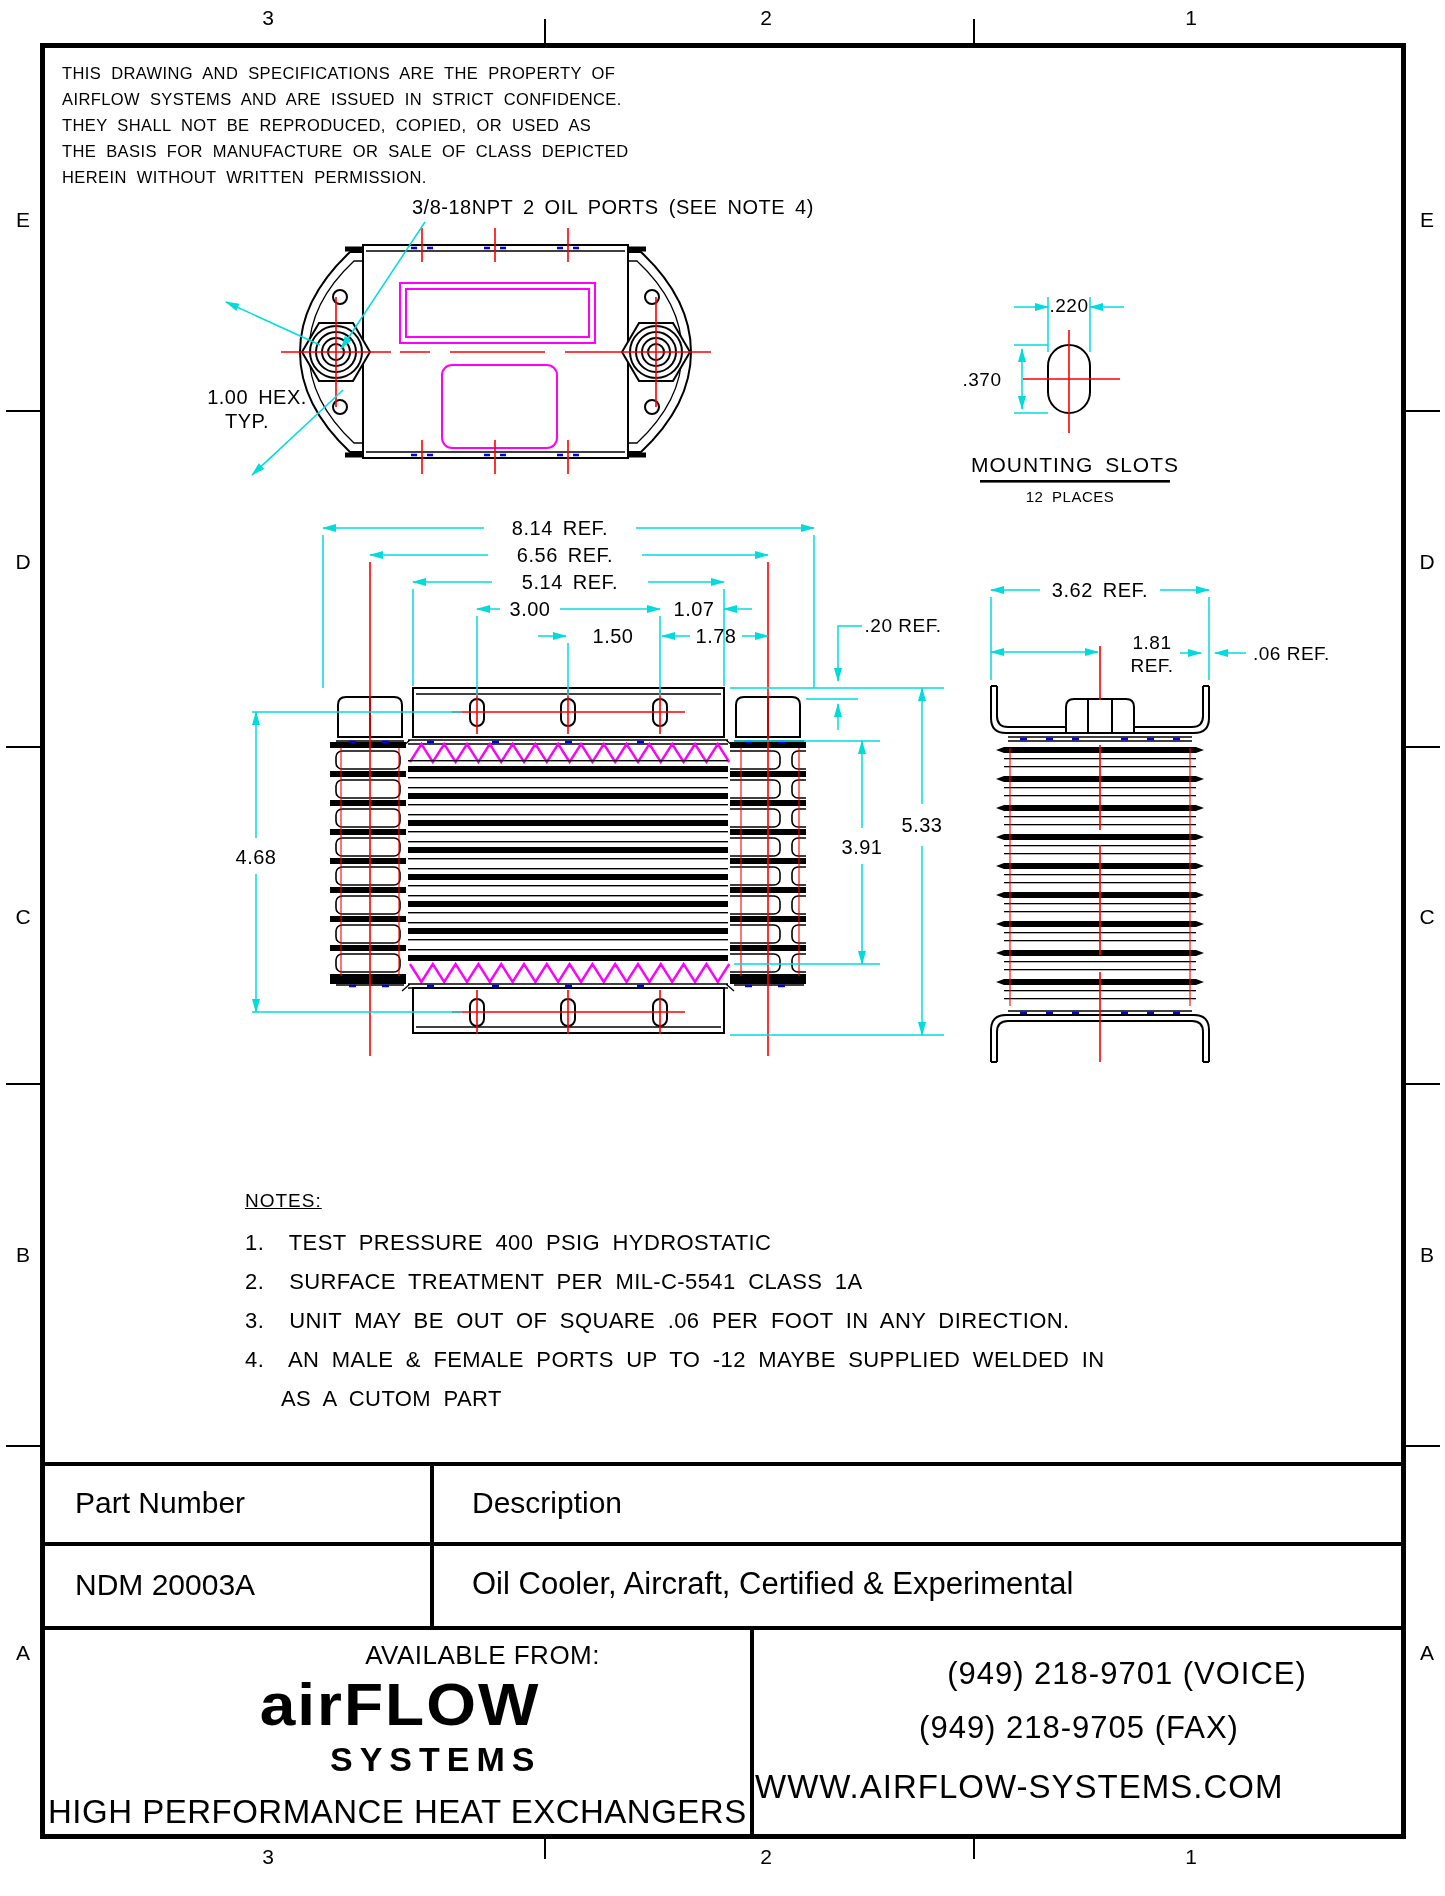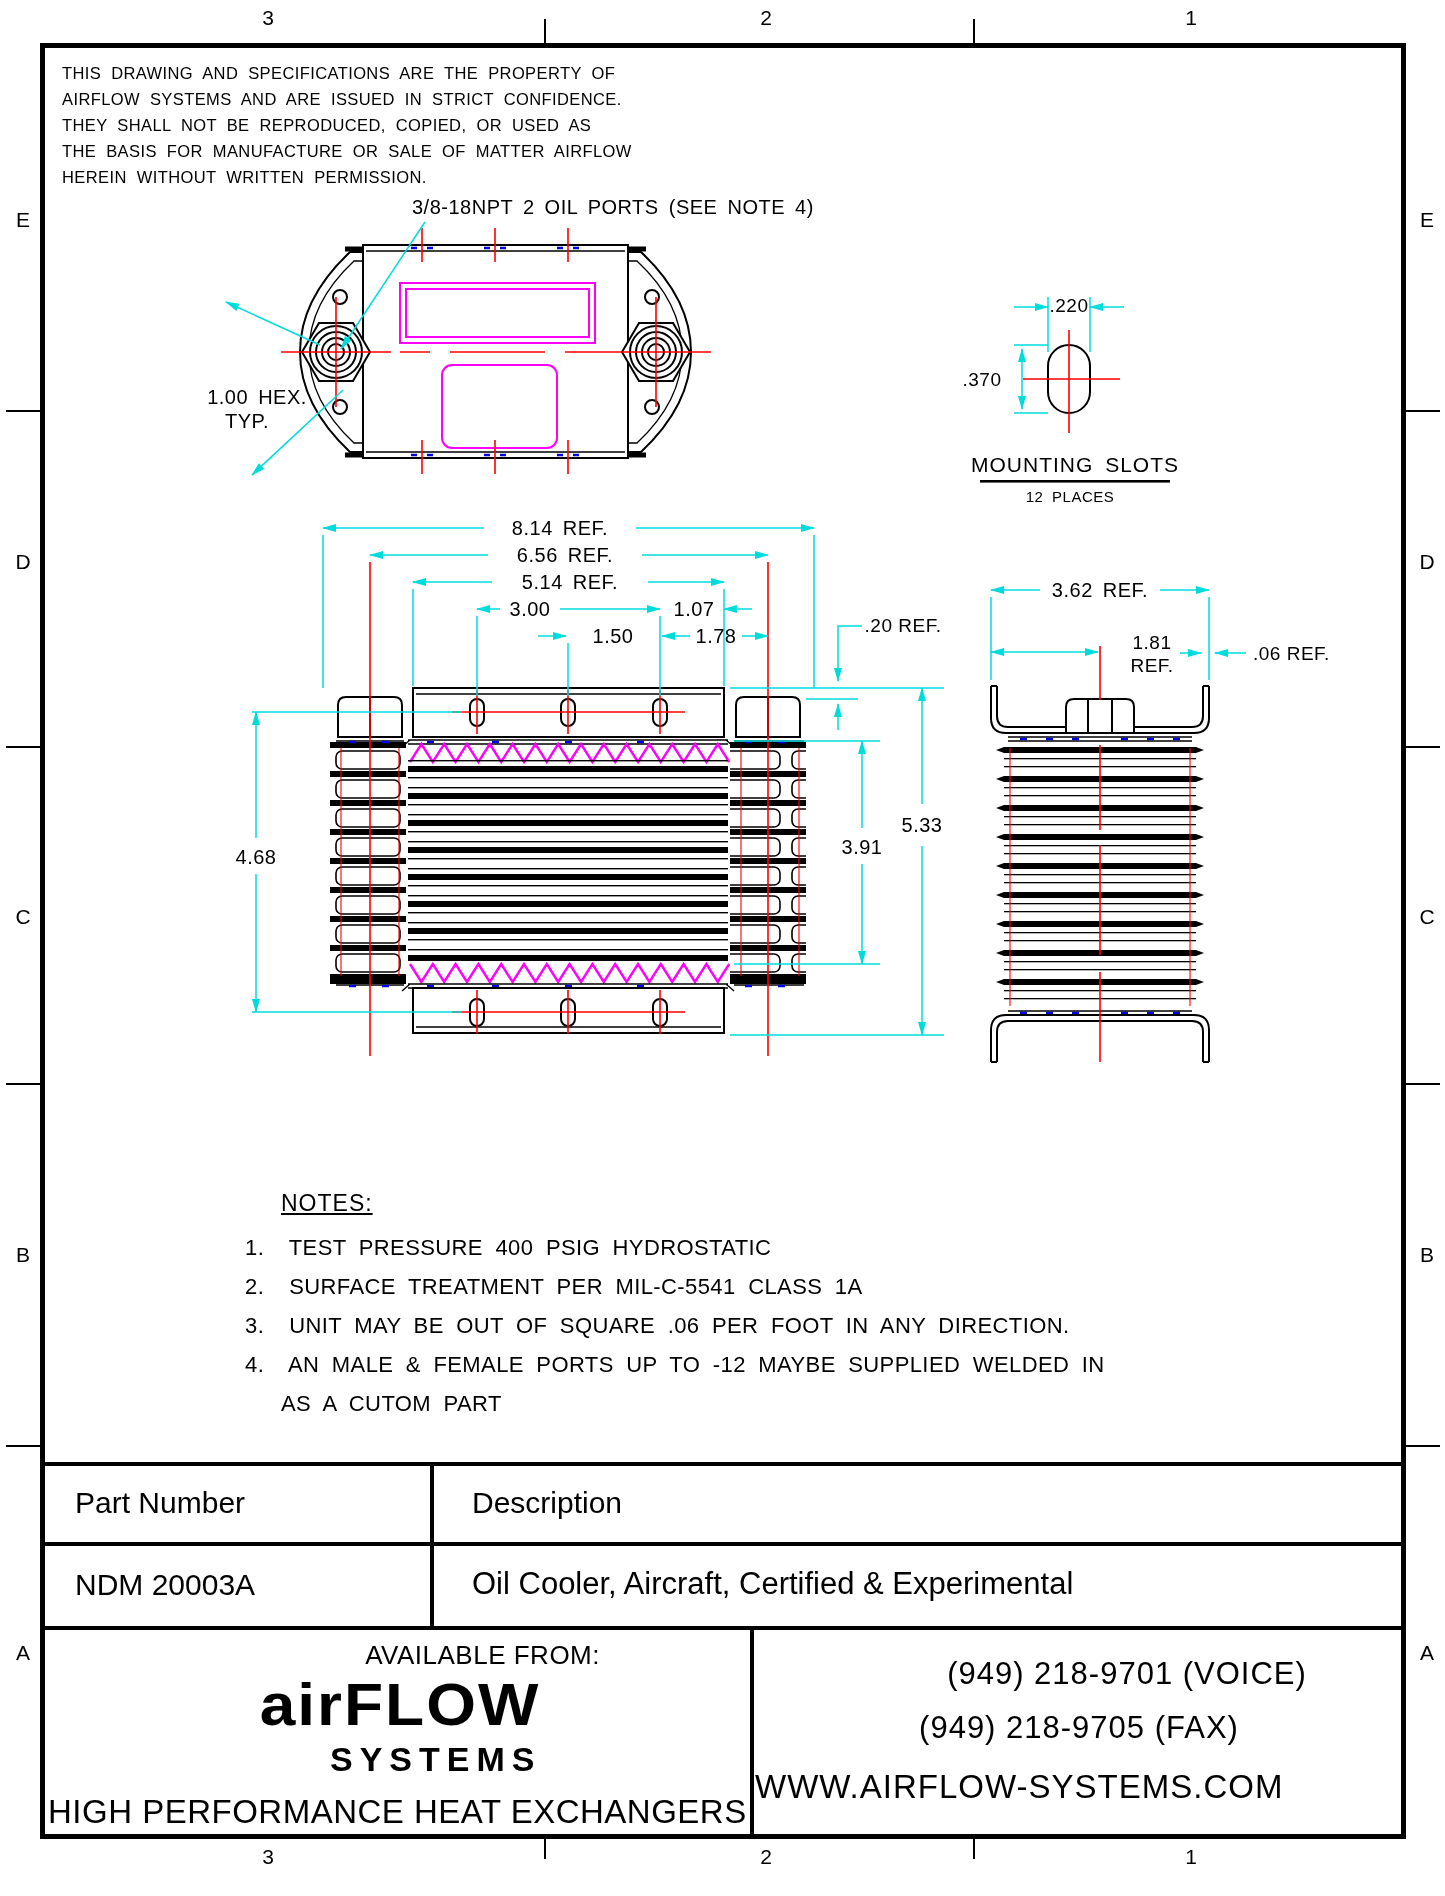--- a/index.html
+++ b/index.html
@@ -4,21 +4,21 @@
 <style>
   html,body{margin:0;padding:0;background:#fff;}
   body{width:1445px;height:1896px;position:relative;font-family:"Liberation Sans",sans-serif;color:#000;overflow:hidden;}
   .abs{position:absolute;}
   .frame{left:40px;top:43px;width:1366px;height:1796px;border:5px solid #000;box-sizing:border-box;}
   .zone{position:absolute;font-size:21px;color:#000;width:26px;text-align:center;}
   .tickh{position:absolute;width:34px;height:2px;background:#000;}
   .tickv{position:absolute;width:2px;height:24px;background:#000;}
   .conf{position:absolute;left:62px;top:60px;font-size:16.5px;line-height:26px;letter-spacing:.4px;word-spacing:5px;font-weight:500;}
   .notes{position:absolute;left:245px;top:1190px;}
-  .notes .ttl{font-size:23px;letter-spacing:1px;text-decoration:underline;margin-bottom:18px;margin-left:36px;}
+  .notes .ttl{font-size:19px;letter-spacing:1px;text-decoration:underline;margin-bottom:18px;}
   .notes .ln{font-size:22px;letter-spacing:.4px;word-spacing:6px;margin-bottom:13px;white-space:pre;}
   .hline{position:absolute;background:#000;height:4px;}
   .vline{position:absolute;background:#000;width:4px;}
   .tb{position:absolute;font-size:30px;}
   .tb2{position:absolute;font-size:31px;}
   .avail{position:absolute;left:200px;top:1640px;width:400px;text-align:right;font-size:26px;letter-spacing:.5px;}
   .logo1{position:absolute;left:120px;top:1668px;width:560px;text-align:center;font-size:64px;font-weight:bold;letter-spacing:2px;transform:scaleY(.92);}
   .logo2{position:absolute;left:330px;top:1740px;width:360px;text-align:left;font-size:34px;font-weight:bold;letter-spacing:7px;}
   .tagline{position:absolute;left:48px;top:1793px;width:700px;font-size:33px;letter-spacing:.5px;}
   .phone{position:absolute;left:755px;width:648px;text-align:center;font-size:31px;letter-spacing:1px;}
@@ -70,21 +70,21 @@
 <div class="zone" style="left:1414px;top:1641px;">A</div>
 <div class="tickh" style="left:1406px;top:410px;"></div>
 <div class="tickh" style="left:1406px;top:746px;"></div>
 <div class="tickh" style="left:1406px;top:1083px;"></div>
 <div class="tickh" style="left:1406px;top:1445px;"></div>
 
 <div class="conf">
   <div>THIS DRAWING AND SPECIFICATIONS ARE THE PROPERTY OF</div>
   <div>AIRFLOW SYSTEMS AND ARE ISSUED IN STRICT CONFIDENCE.</div>
   <div>THEY SHALL NOT BE REPRODUCED, COPIED, OR USED AS</div>
-  <div>THE BASIS FOR MANUFACTURE OR SALE OF MATTER AIRFLOW</div>
+  <div>THE BASIS FOR MANUFACTURE OR SALE OF CLASS DEPICTED</div>
   <div>HEREIN WITHOUT WRITTEN PERMISSION.</div>
 </div>
 
 <svg class="abs" style="left:40px;top:43px;" width="1365" height="1419" viewBox="40 43 1365 1419">
   <defs>
     <marker id="aE" markerWidth="16" markerHeight="10" refX="14" refY="5" orient="auto" markerUnits="userSpaceOnUse">
         <path d="M1,1 L15,5 L1,9 Z" fill="#00dcdc"></path>
       </marker>
     <marker id="aS" markerWidth="16" markerHeight="10" refX="2" refY="5" orient="auto" markerUnits="userSpaceOnUse">
         <path d="M15,1 L1,5 L15,9 Z" fill="#00dcdc"></path>

